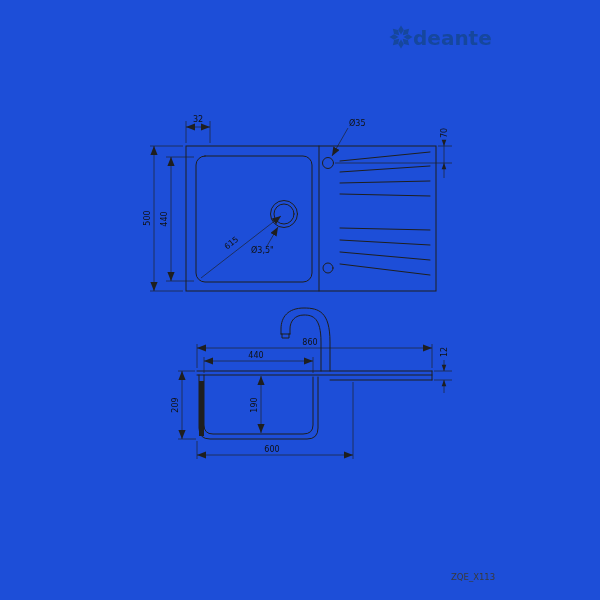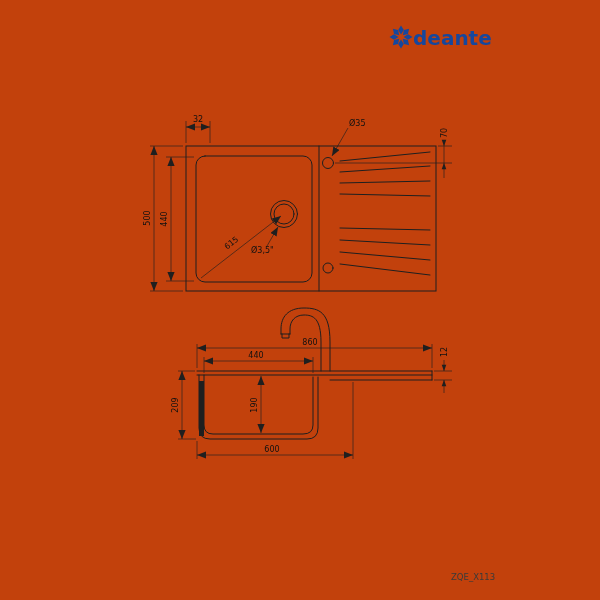--- a/index.html
+++ b/index.html
@@ -1,17 +1,17 @@
 <!DOCTYPE html>
 <html><head>
 <meta charset="utf-8">
 <title>Technical Drawing</title>
 <style>
   html,body{margin:0;padding:0;background:#fff;}
-  .stage{position:relative;width:600px;height:600px;background:#c2410c;font-family:"DejaVu Sans",sans-serif;overflow:hidden;}
+  .stage{position:relative;width:600px;height:600px;background:#1d4ed8;font-family:"DejaVu Sans",sans-serif;overflow:hidden;}
   svg{display:block;}
   .ln{stroke:#1f1f1f;stroke-width:1;fill:none;stroke-linecap:round;}
   .dim{stroke:#1f1f1f;stroke-width:.65;fill:none;}
   .dim-t{font:8px "DejaVu Sans",sans-serif;fill:#111;}
   .model-t{font:8.5px "DejaVu Sans",sans-serif;fill:#3a3a3a;}
   .brand-t{font:bold 20px "DejaVu Sans",sans-serif;}
   .arr{fill:#1f1f1f;stroke:none;}
 </style>
 </head>
 <body>

